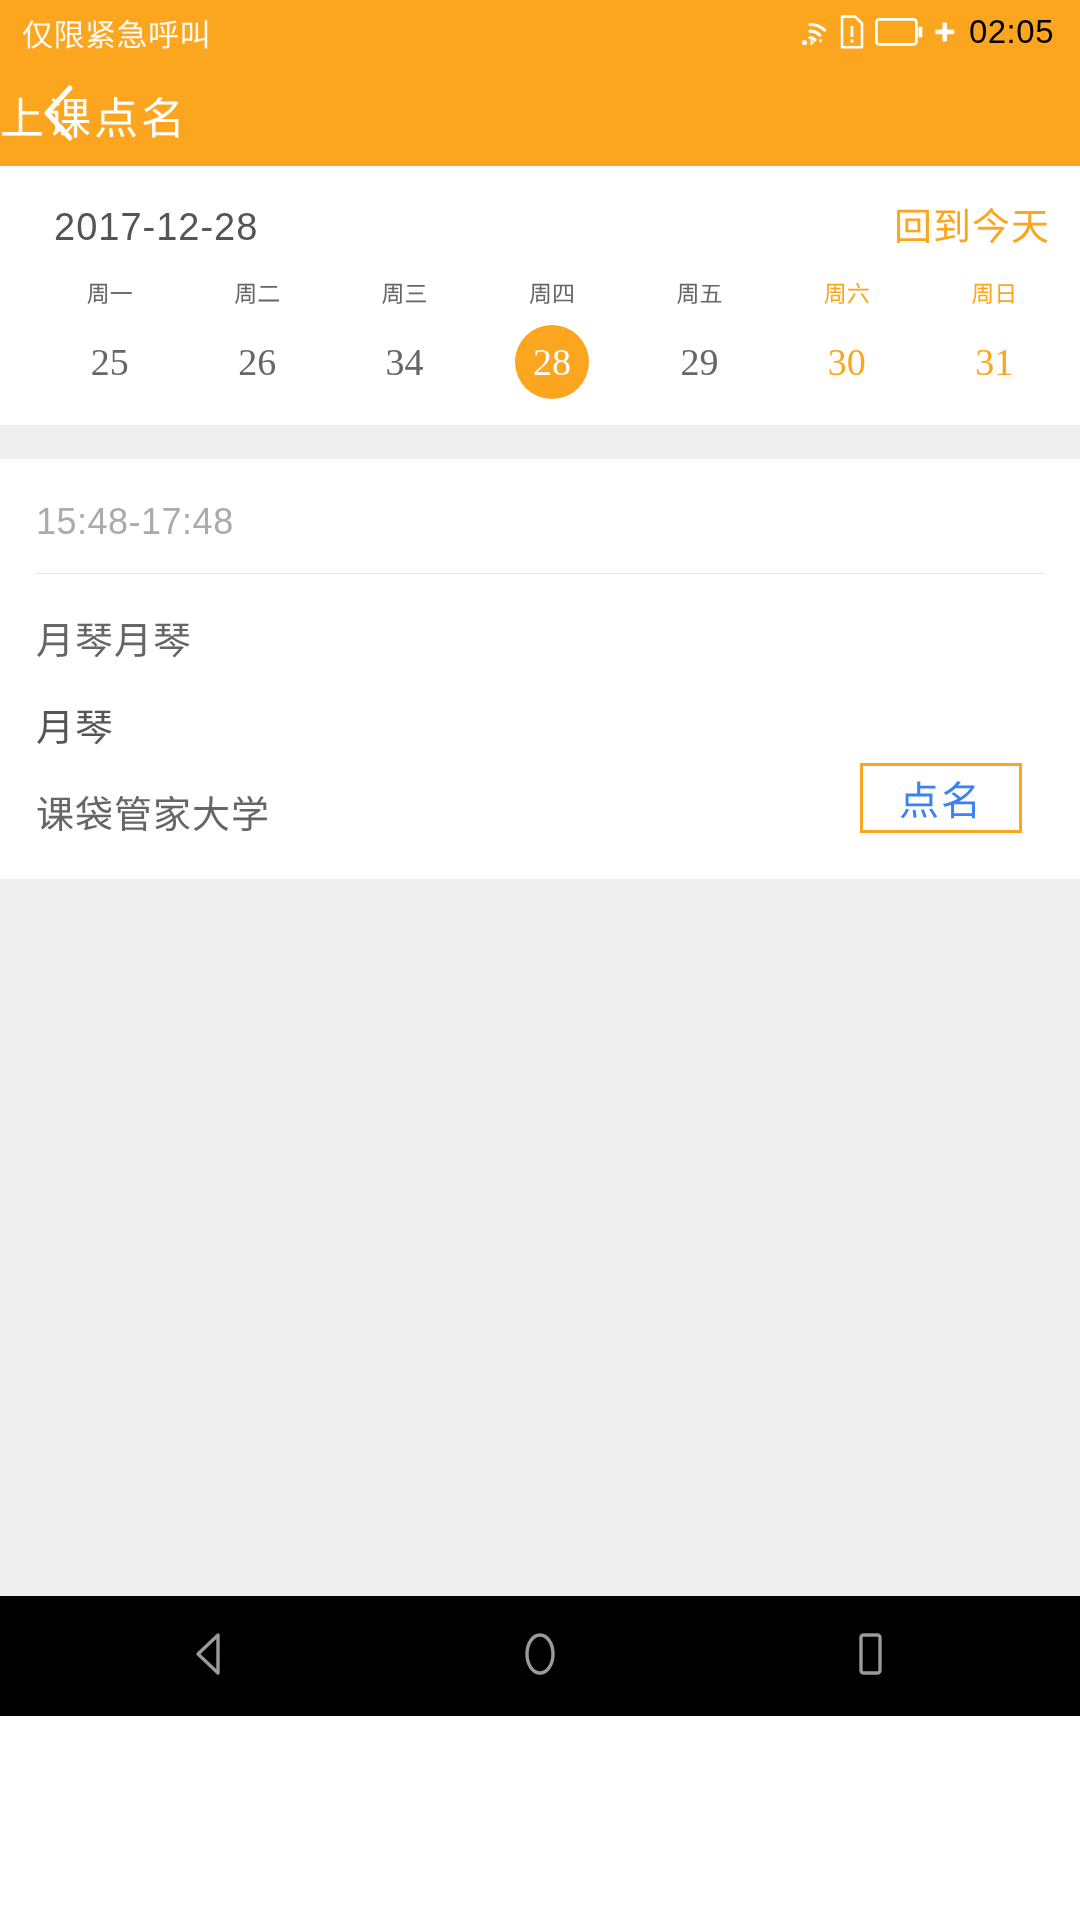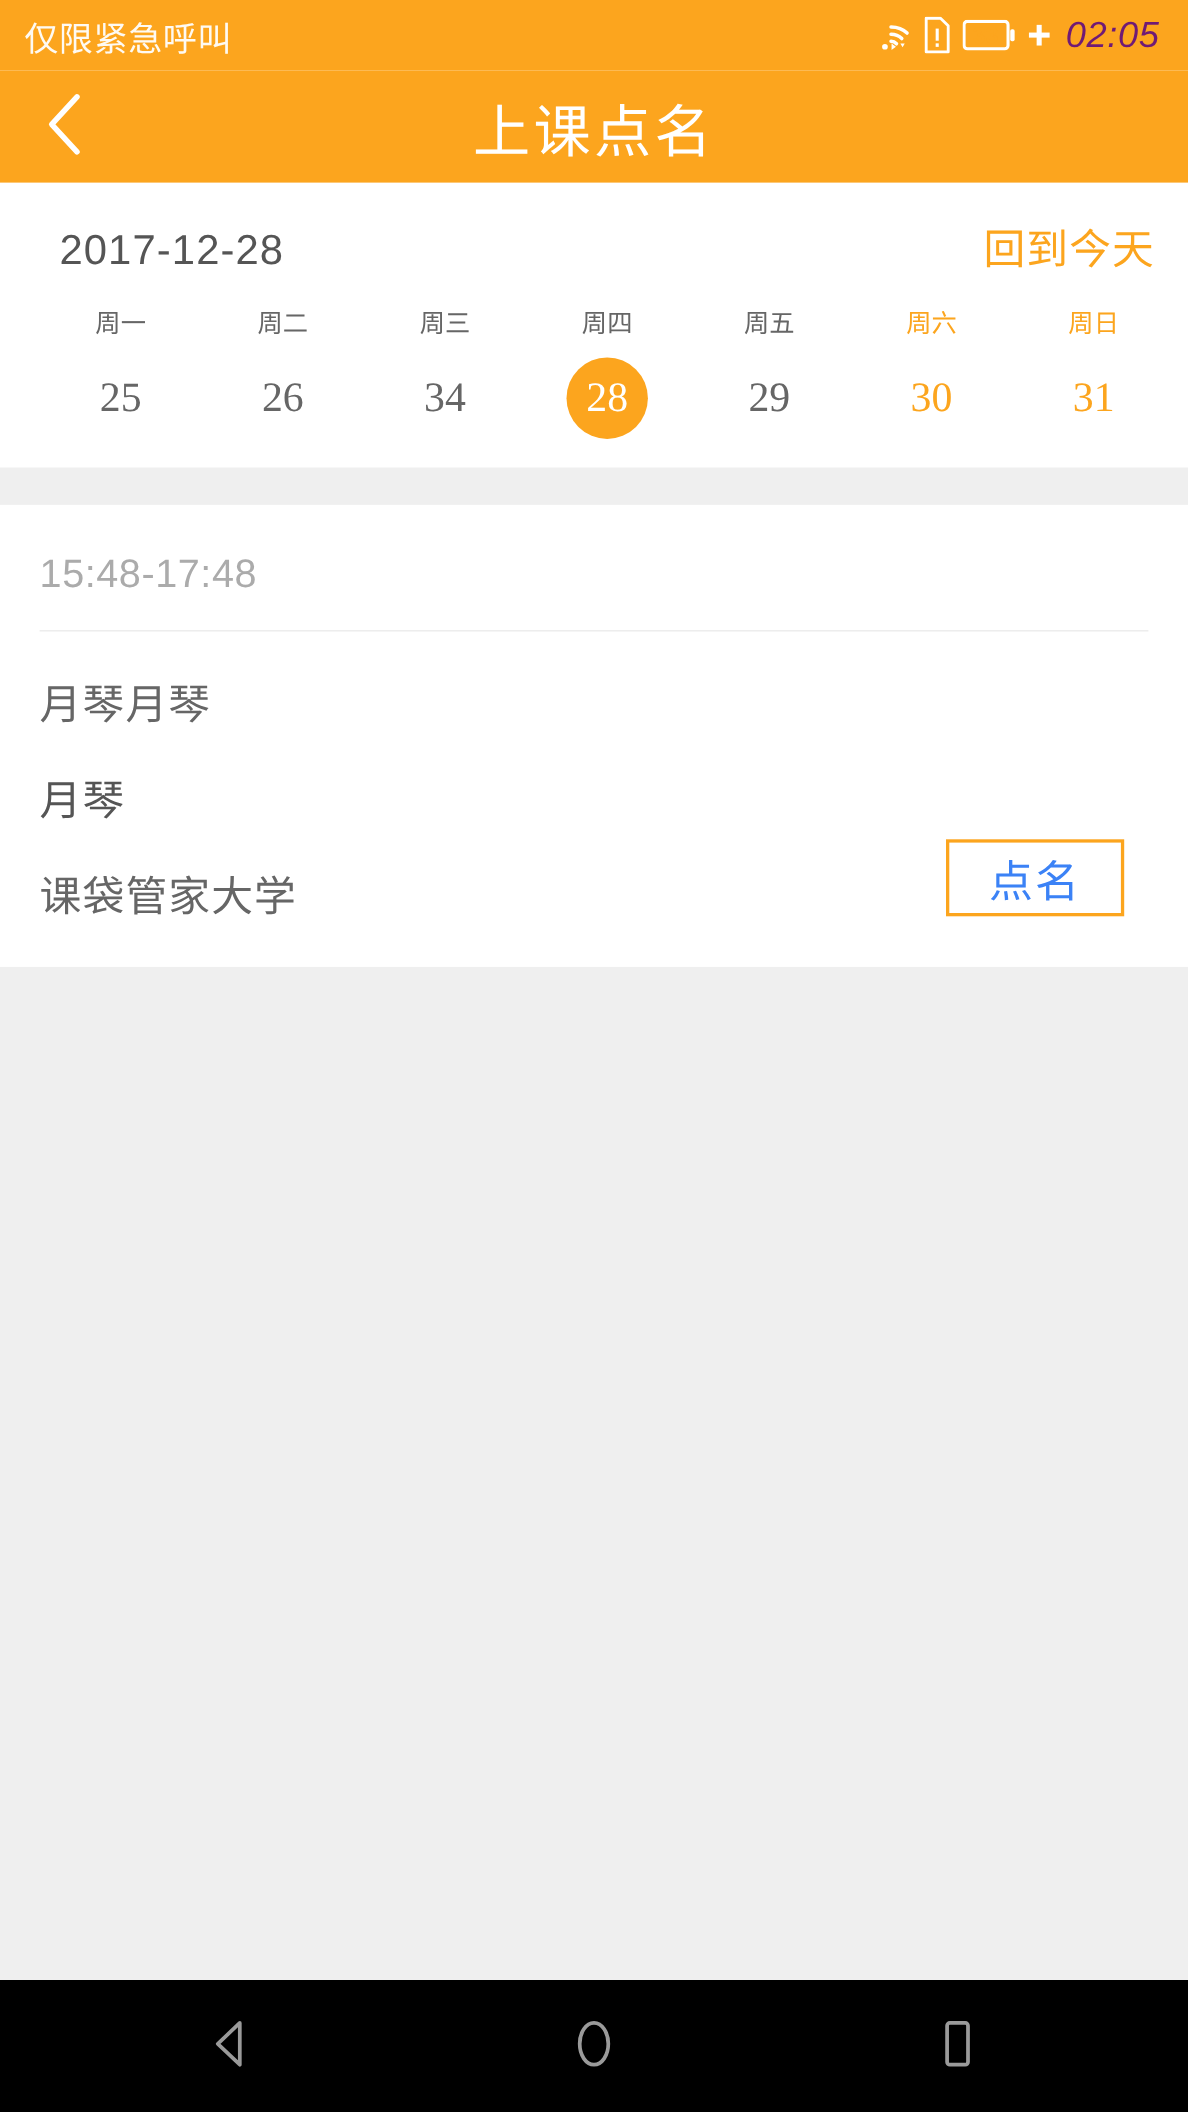--- a/index.html
+++ b/index.html
@@ -5,21 +5,21 @@
 <style>
   * { margin:0; padding:0; box-sizing:border-box; }
   html, body {
     width:1080px; height:1920px;
     background:#ffffff;
     font-family:"Liberation Sans","DejaVu Sans",sans-serif;
     overflow:hidden;
   }
   #screen {
     position:relative;
-    width:1080px; height:1920px;
+    width:1080px; height:1716px;
     background:#ffffff;
     display:flex; flex-direction:column;
   }
 
   
   .statusbar {
     height:64px; flex:0 0 64px;
     background:#FCA51E;
     display:flex; align-items:center;
     padding:0 26px 0 22px;
@@ -27,21 +27,21 @@
   }
   .carrier {
     font-size:31px; letter-spacing:0.5px;
     color:#FFFFFF; opacity:.95; white-space:nowrap;
   }
   .status-right {
     margin-left:auto;
     display:flex; align-items:center; gap:11px;
   }
   .status-right svg { display:block; }
-  .clock { font-size:33px; color:#701a75; letter-spacing:.5px; margin-left:2px;font-style:italic; }
+  .clock { font-size:33px; color:#000000; letter-spacing:.5px; margin-left:2px; }
   .batt-wrap { position:relative; display:flex; align-items:center; }
   .batt-num {
     position:absolute; left:0; right:6px; top:0; bottom:0;
     display:flex; align-items:center; justify-content:center;
     font-size:21px; color:#FCA51E; font-weight:600; line-height:1;
   }
 
   
   .appbar {
     height:102px; flex:0 0 102px;
@@ -49,22 +49,22 @@
     position:relative;
     display:flex; align-items:center;
   }
   .back-btn {
     position:absolute; left:0; top:0;
     width:120px; height:102px;
     display:flex; align-items:center; justify-content:center;
     cursor:pointer;
   }
   .appbar-title {
-    width:100%; text-align:center;
-    color:#ffffff; font-size:52px; letter-spacing:3px;
+    width:100%; 
+    color:#ffffff; font-size:44px; letter-spacing:3px;
   }
 
   
   .datepane { background:#ffffff; padding-top:8px;padding-left:24px; }
   .date-head {
     display:flex; align-items:baseline;
     padding:22px 30px 6px 30px;
   }
   .date-label { font-size:38px; color:#555555; letter-spacing:1px; }
   .today-link {

